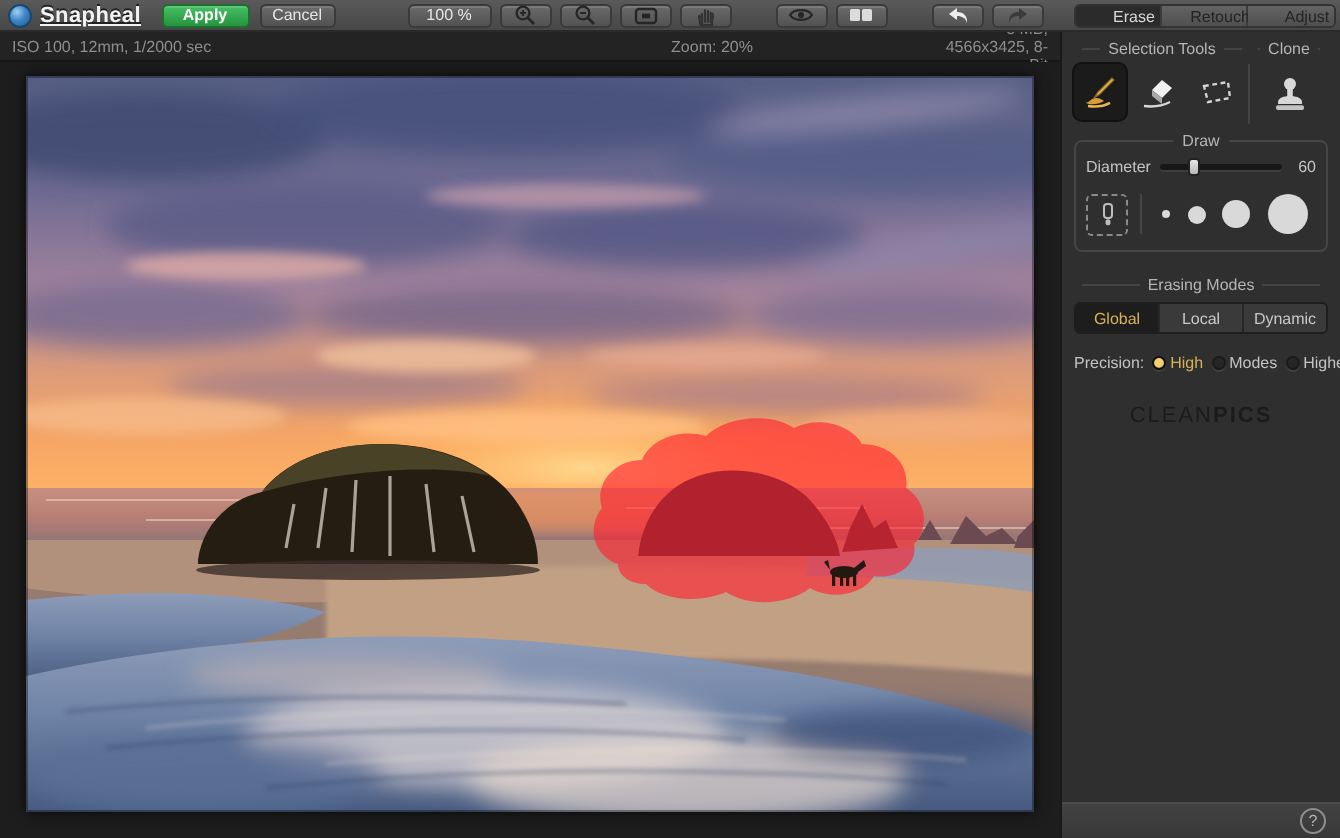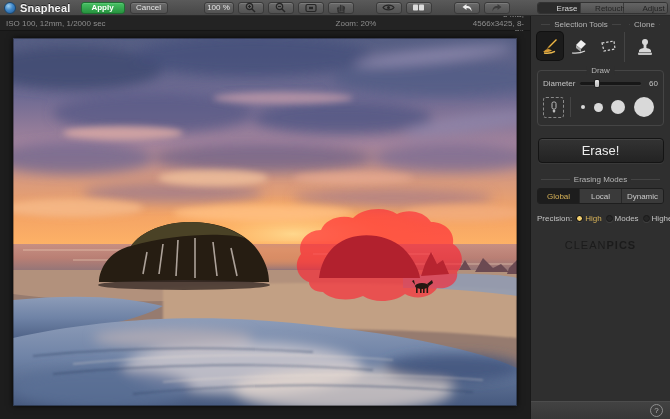--- a/index.html
+++ b/index.html
@@ -7,29 +7,29 @@
     font-family:"Liberation Sans", sans-serif; -webkit-font-smoothing:antialiased; }
 
   
   .toolbar { height:16px; width:670px; display:flex; align-items:center;
     background:linear-gradient(#5a5a5a,#474747); border-bottom:1px solid #2a2a2a;
     padding:0 4px; position:relative; }
   .logo { width:12px; height:12px; border-radius:50%;
     background:radial-gradient(circle at 35% 30%, #9fd0f0 0%, #3f86c8 45%, #1f5a96 100%);
     border:1px solid #1a466e; margin-right:4px; flex:0 0 auto; }
   .app-title { color:#f2f2f2; font-size:11px; font-weight:bold; letter-spacing:.2px;
-    margin-right:10px; text-shadow:0 -1px 0 #222; }
+    margin-right:10px; text-shadow:0 -1px 0 #222;text-decoration:underline; }
   .tb-btn { height:12px; border-radius:3px; border:1px solid #3a3a3a;
     background:linear-gradient(#6a6a6a,#525252); color:#e6e6e6; font-size:8px;
     display:flex; align-items:center; justify-content:center; cursor:default;
     box-shadow:0 1px 0 rgba(255,255,255,.12) inset; }
   .btn-apply { width:44px; background:linear-gradient(#46c063,#27933f);
     border-color:#1d6e30; color:#fff; font-weight:bold; margin-right:5px; }
   .btn-cancel { width:38px; margin-right:36px; }
-  .btn-zoomlvl { width:30px; margin-right:4px; }
+  .btn-zoomlvl { width:42px; margin-right:4px; }
   .icon-btn { width:26px; margin-right:4px; }
   .icon-btn svg { display:block; }
   .grp-gap { width:18px; }
   .tabs { position:absolute; right:2px; top:2px; display:flex; height:12px;
     border-radius:3px; overflow:hidden; border:1px solid #333; }
   .tab { width:43px; font-size:8px; display:flex; align-items:center; justify-content:center;
     background:linear-gradient(#646464,#4f4f4f); color:#232323; border-right:1px solid #3c3c3c;padding-left:16px; }
   .tab:last-child { border-right:none; }
   .tab.active { background:#2b2b2b; color:#d8d8d8; }
 
@@ -394,21 +394,20 @@
         <div class="size-divider"></div>
         <div class="sizes">
           <div class="dotbtn" style="width:4px;height:4px"></div>
           <div class="dotbtn" style="width:9px;height:9px"></div>
           <div class="dotbtn" style="width:14px;height:14px"></div>
           <div class="dotbtn" style="width:20px;height:20px"></div>
         </div>
       </div>
     </div>
 
-    <div class="erase-btn">Erase!</div>
 
     <div class="legend modes-legend">
       <span>Erasing Modes</span>
     </div>
 
     <div class="segmented">
       <div class="segment active">Global</div>
       <div class="segment">Local</div>
       <div class="segment">Dynamic</div>
     </div>

